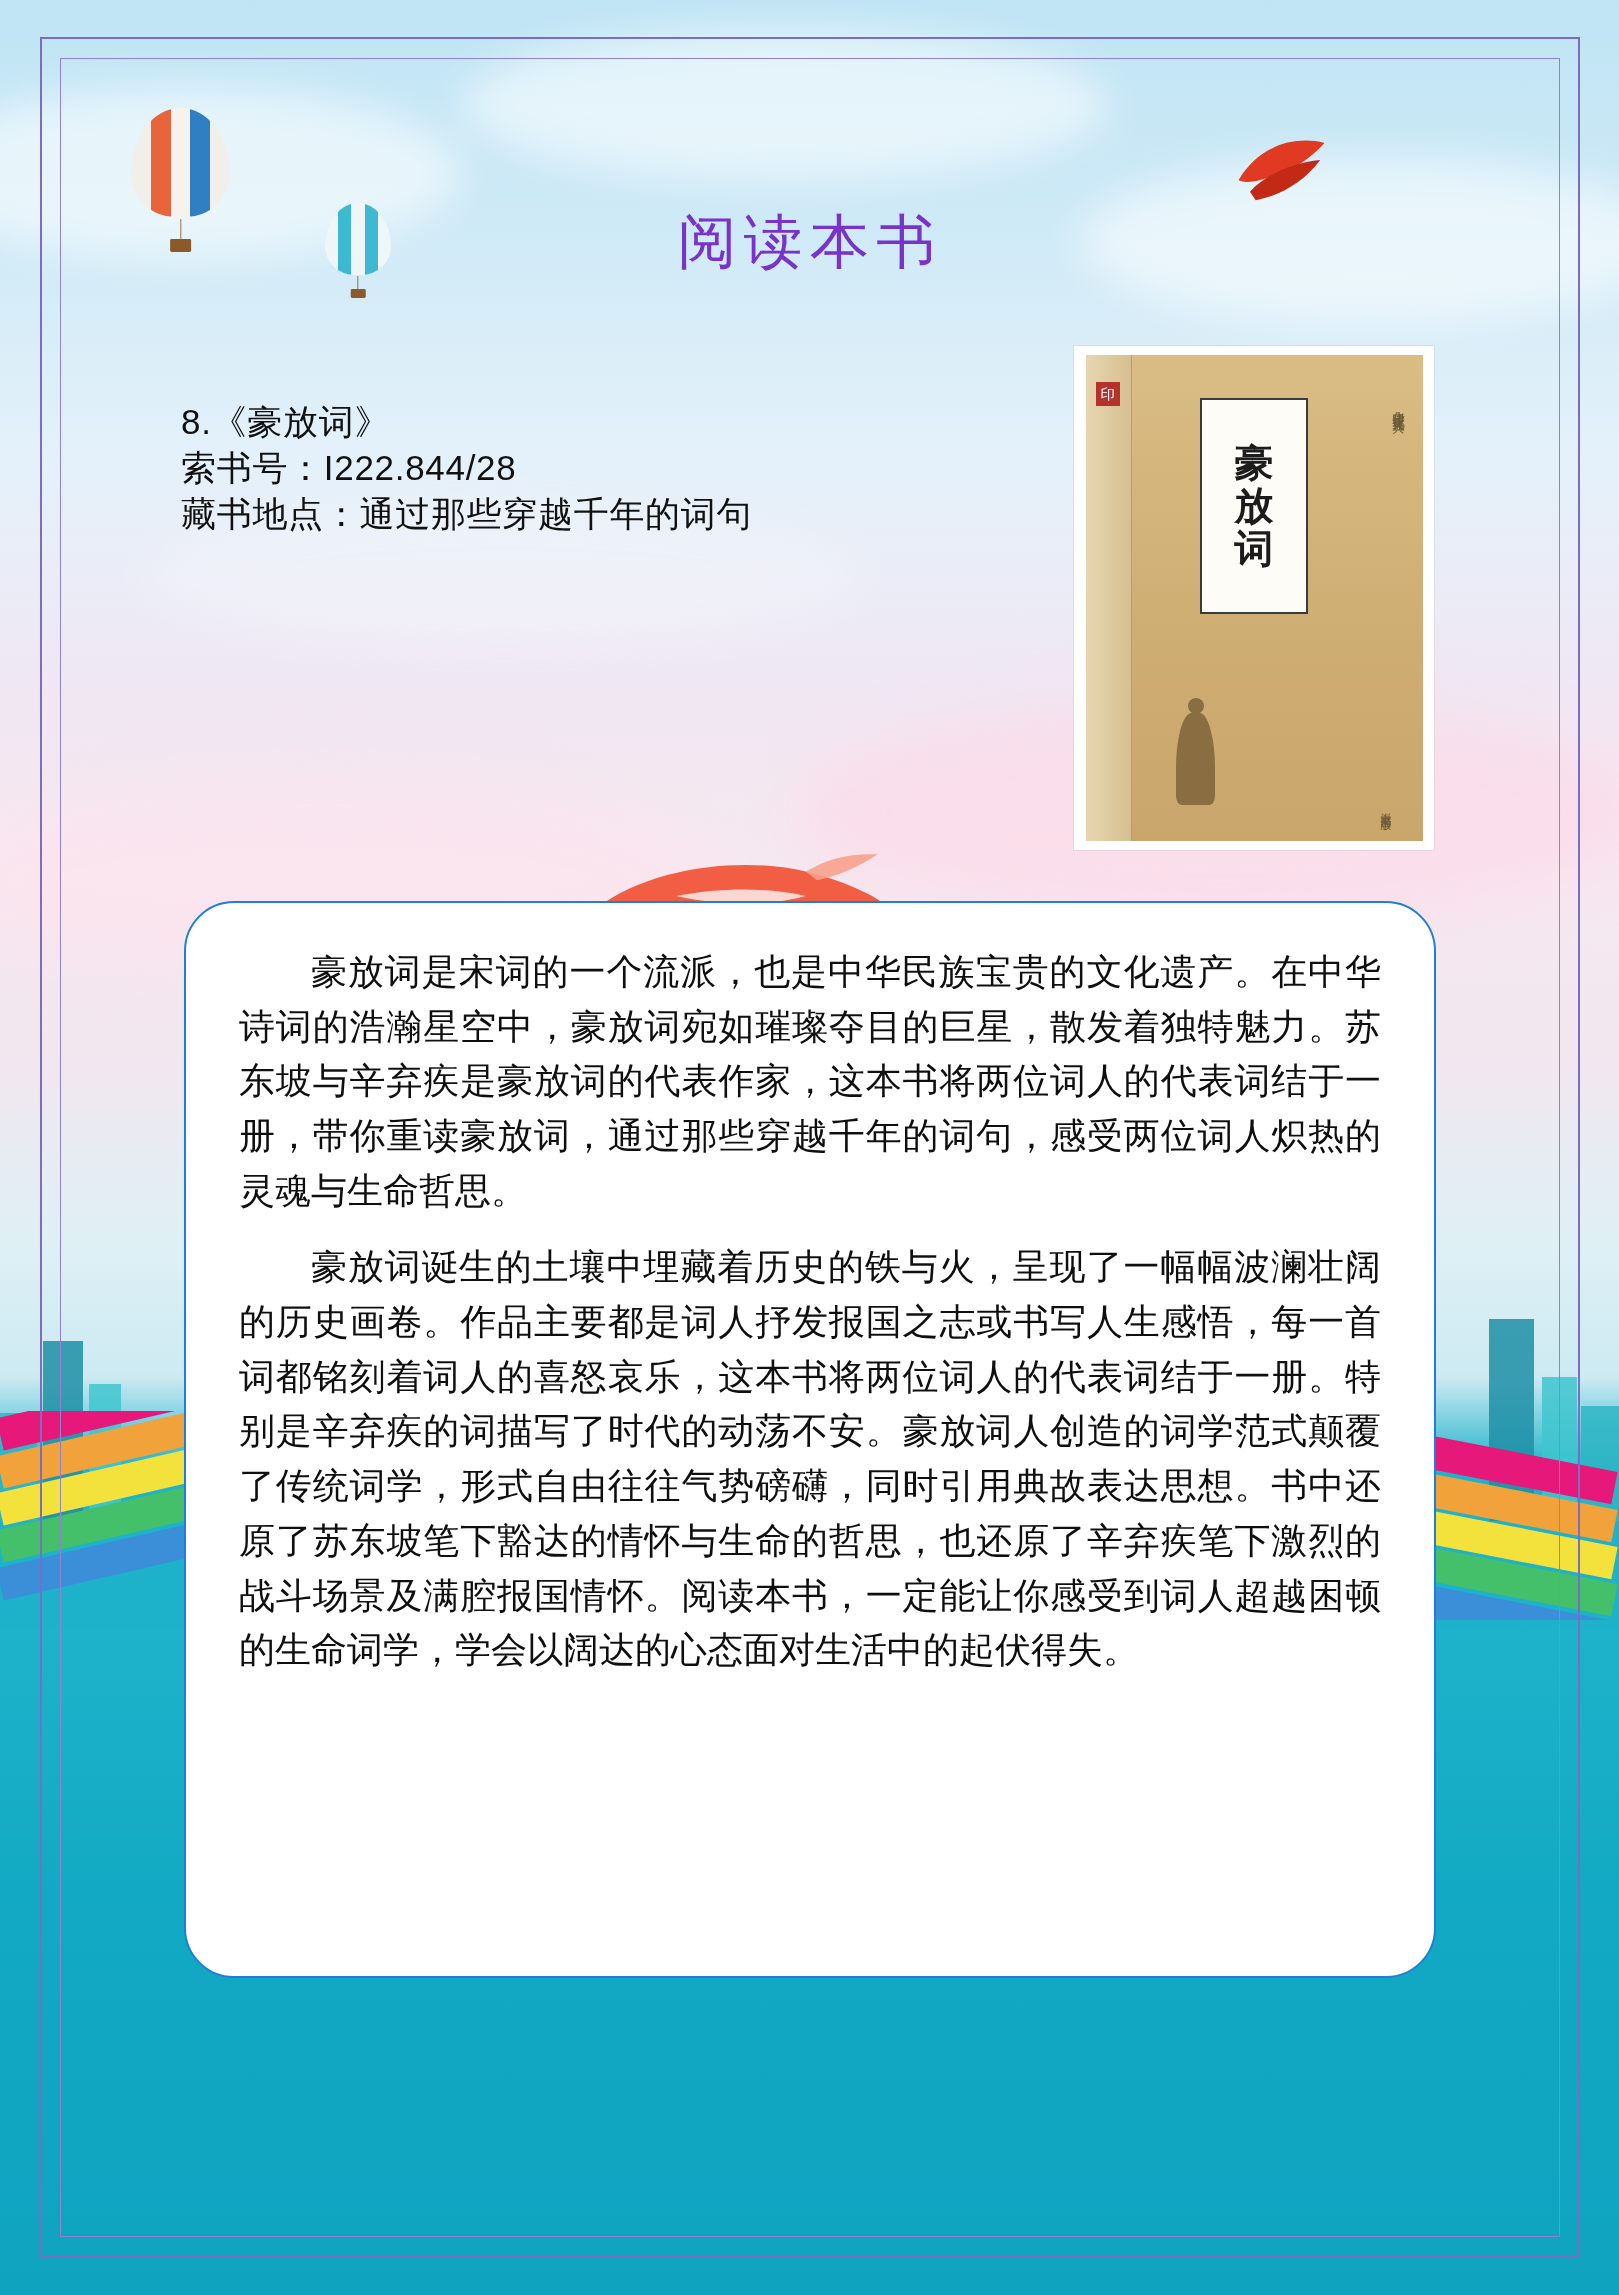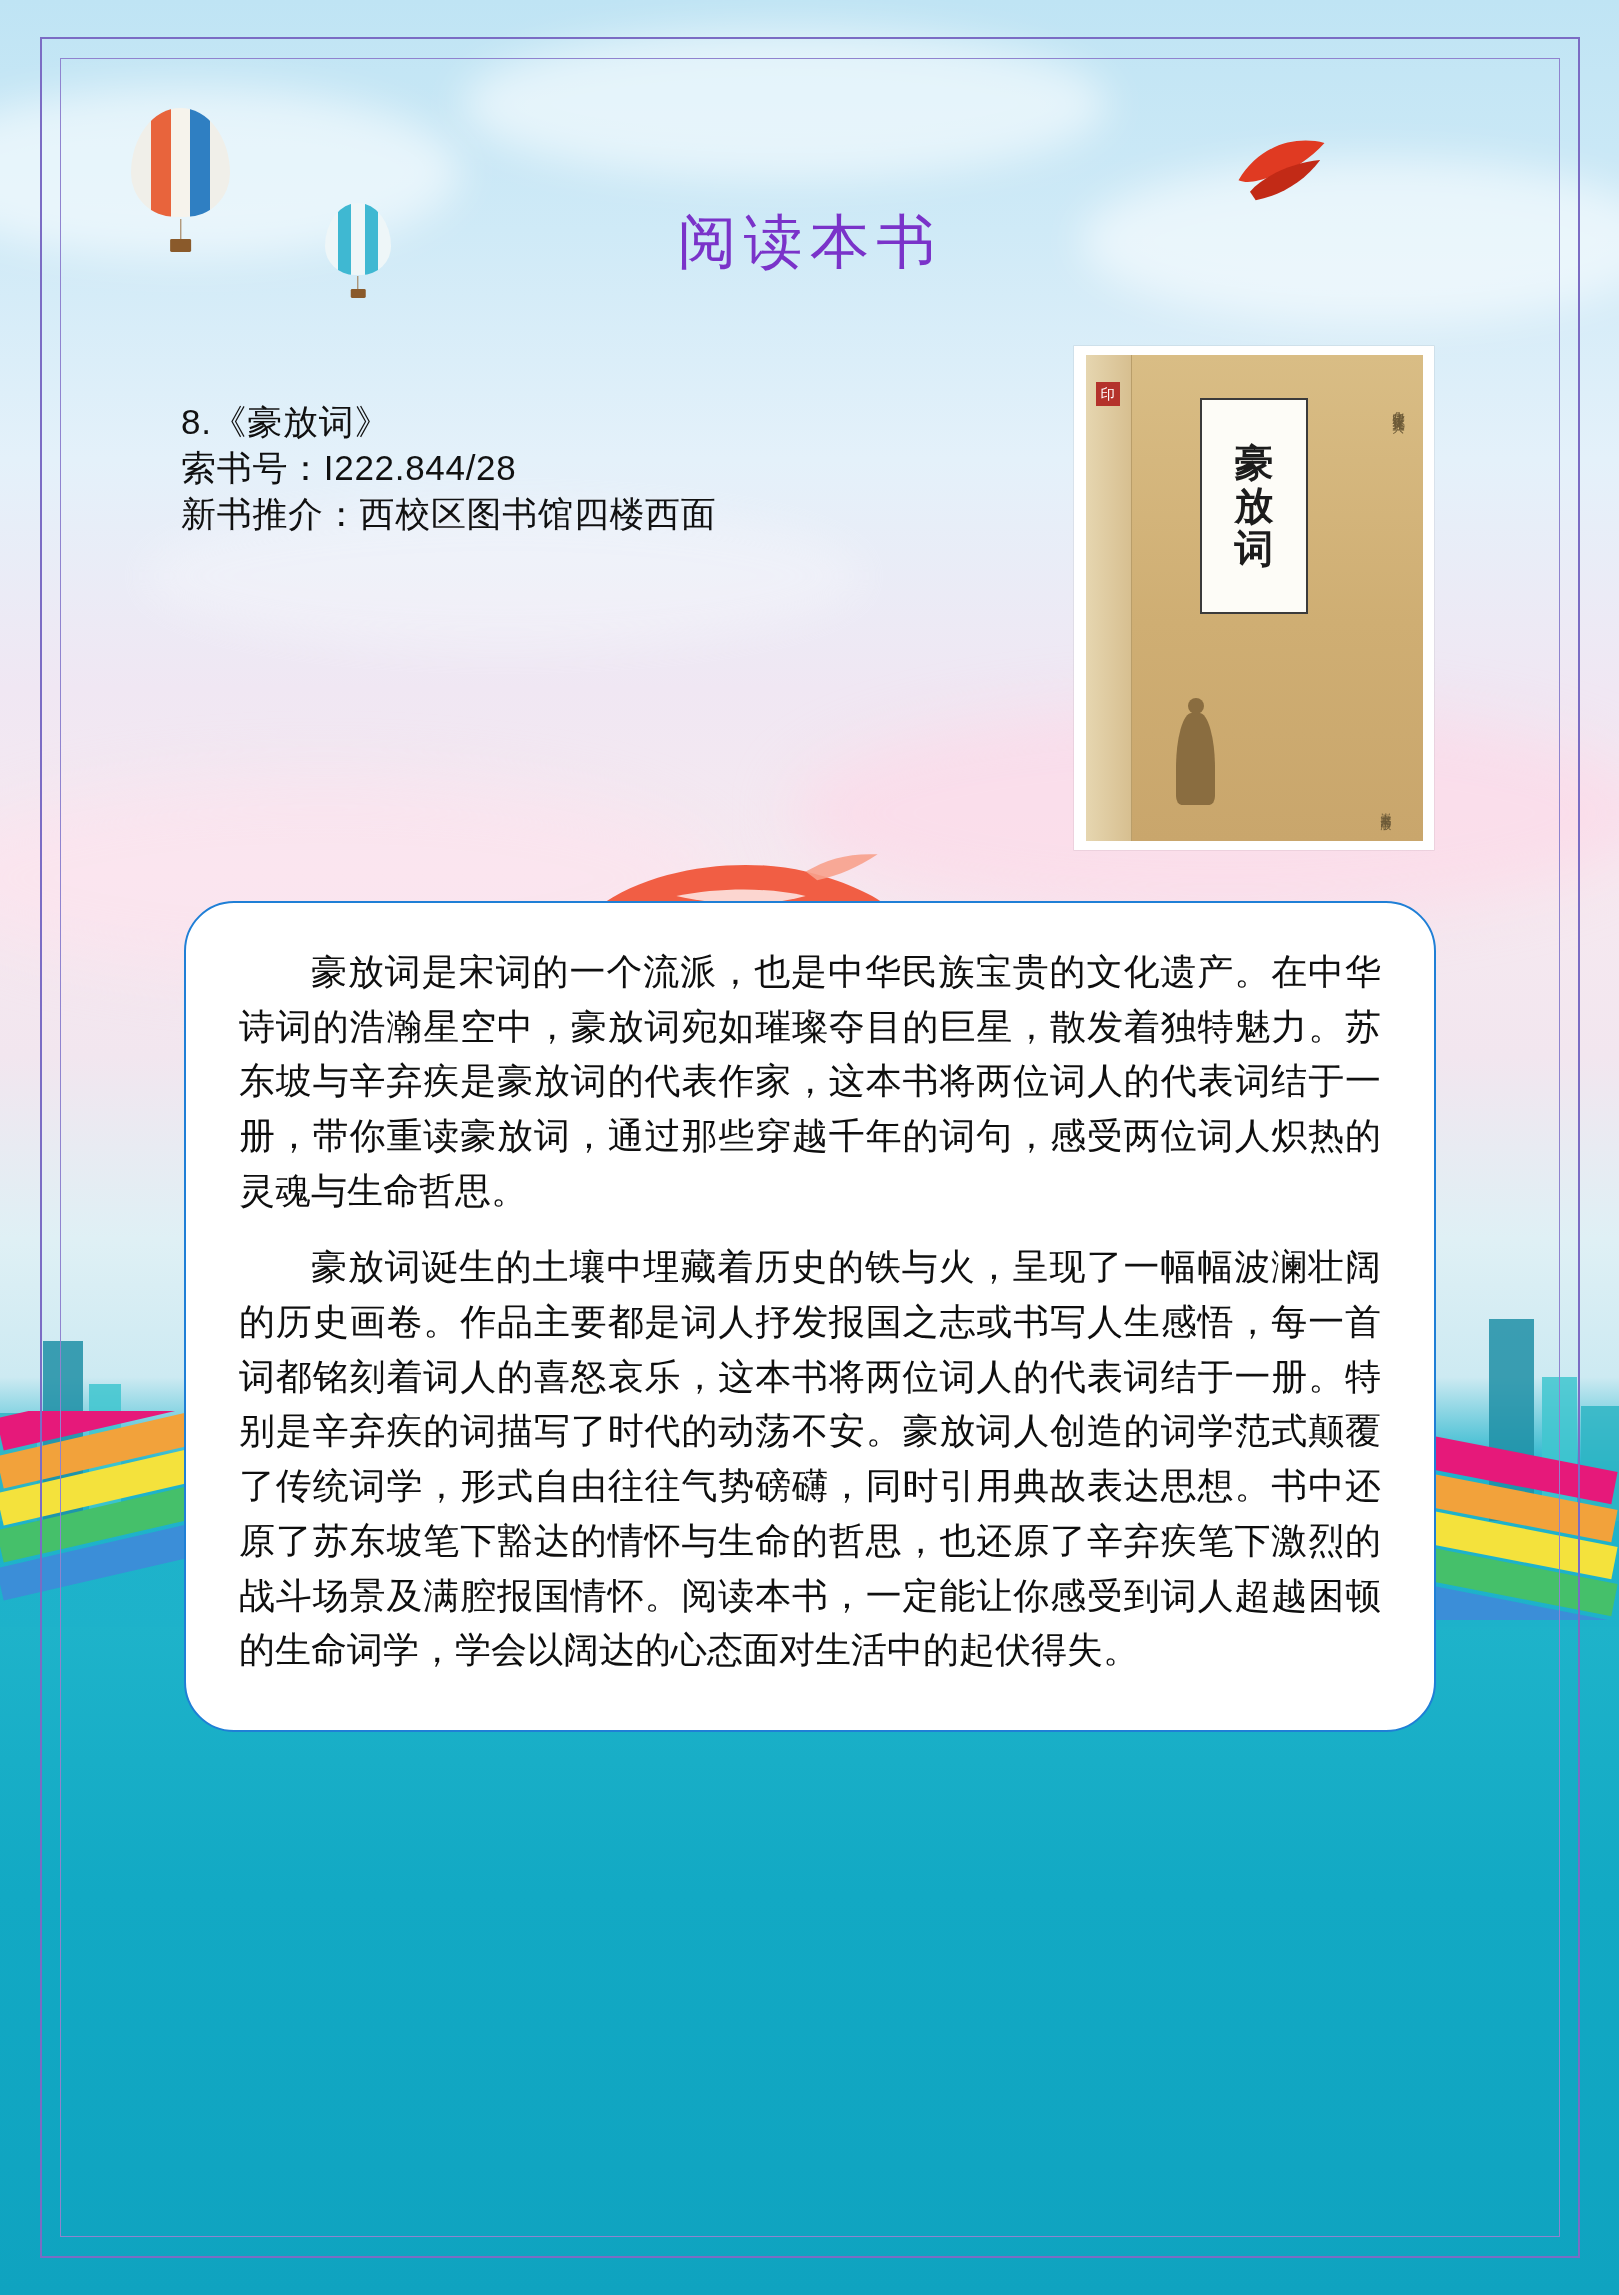--- a/index.html
+++ b/index.html
@@ -220,21 +220,21 @@
     background: #8a6d40;
     border-radius: 40% 40% 14% 14% / 60% 60% 10% 10%;
   }
 
   
   .desc-card {
     position: absolute;
     left: 184px;
     top: 901px;
     width: 1252px;
-    height: 831px;
+    height: 1077px;
     background: #ffffff;
     border: 2.9px solid #1f7fd6;
     border-radius: 50px;
     box-sizing: border-box;
     padding: 42px 53px 45px 53px;
   }
   .desc-card p {
     margin: 0 0 21.6px 0;
     font-family: "DejaVu Serif", "Liberation Serif", serif;
     font-size: 36px;
@@ -358,21 +358,21 @@
   <div class="water" style="top:1627px; height:669px;"></div>
 
   <div class="frame-outer"></div>
   <div class="frame-inner"></div>
 
   <div class="title">阅读本书</div>
 
   <div class="book-info">
     <div>8.《豪放词》</div>
     <div>索书号：I222.844/28</div>
-    <div>新书推介：西校区图书馆四楼西面</div>
+    <div>藏书地点：通过那些穿越千年的词句</div>
   </div>
 
   <div class="cover-wrap">
     <div class="cover-inner">
       <div class="cover-spine"></div>
       <div class="seal">印</div>
       <div class="cover-label">
         <span>豪</span>
         <span>放</span>
         <span>词</span>

